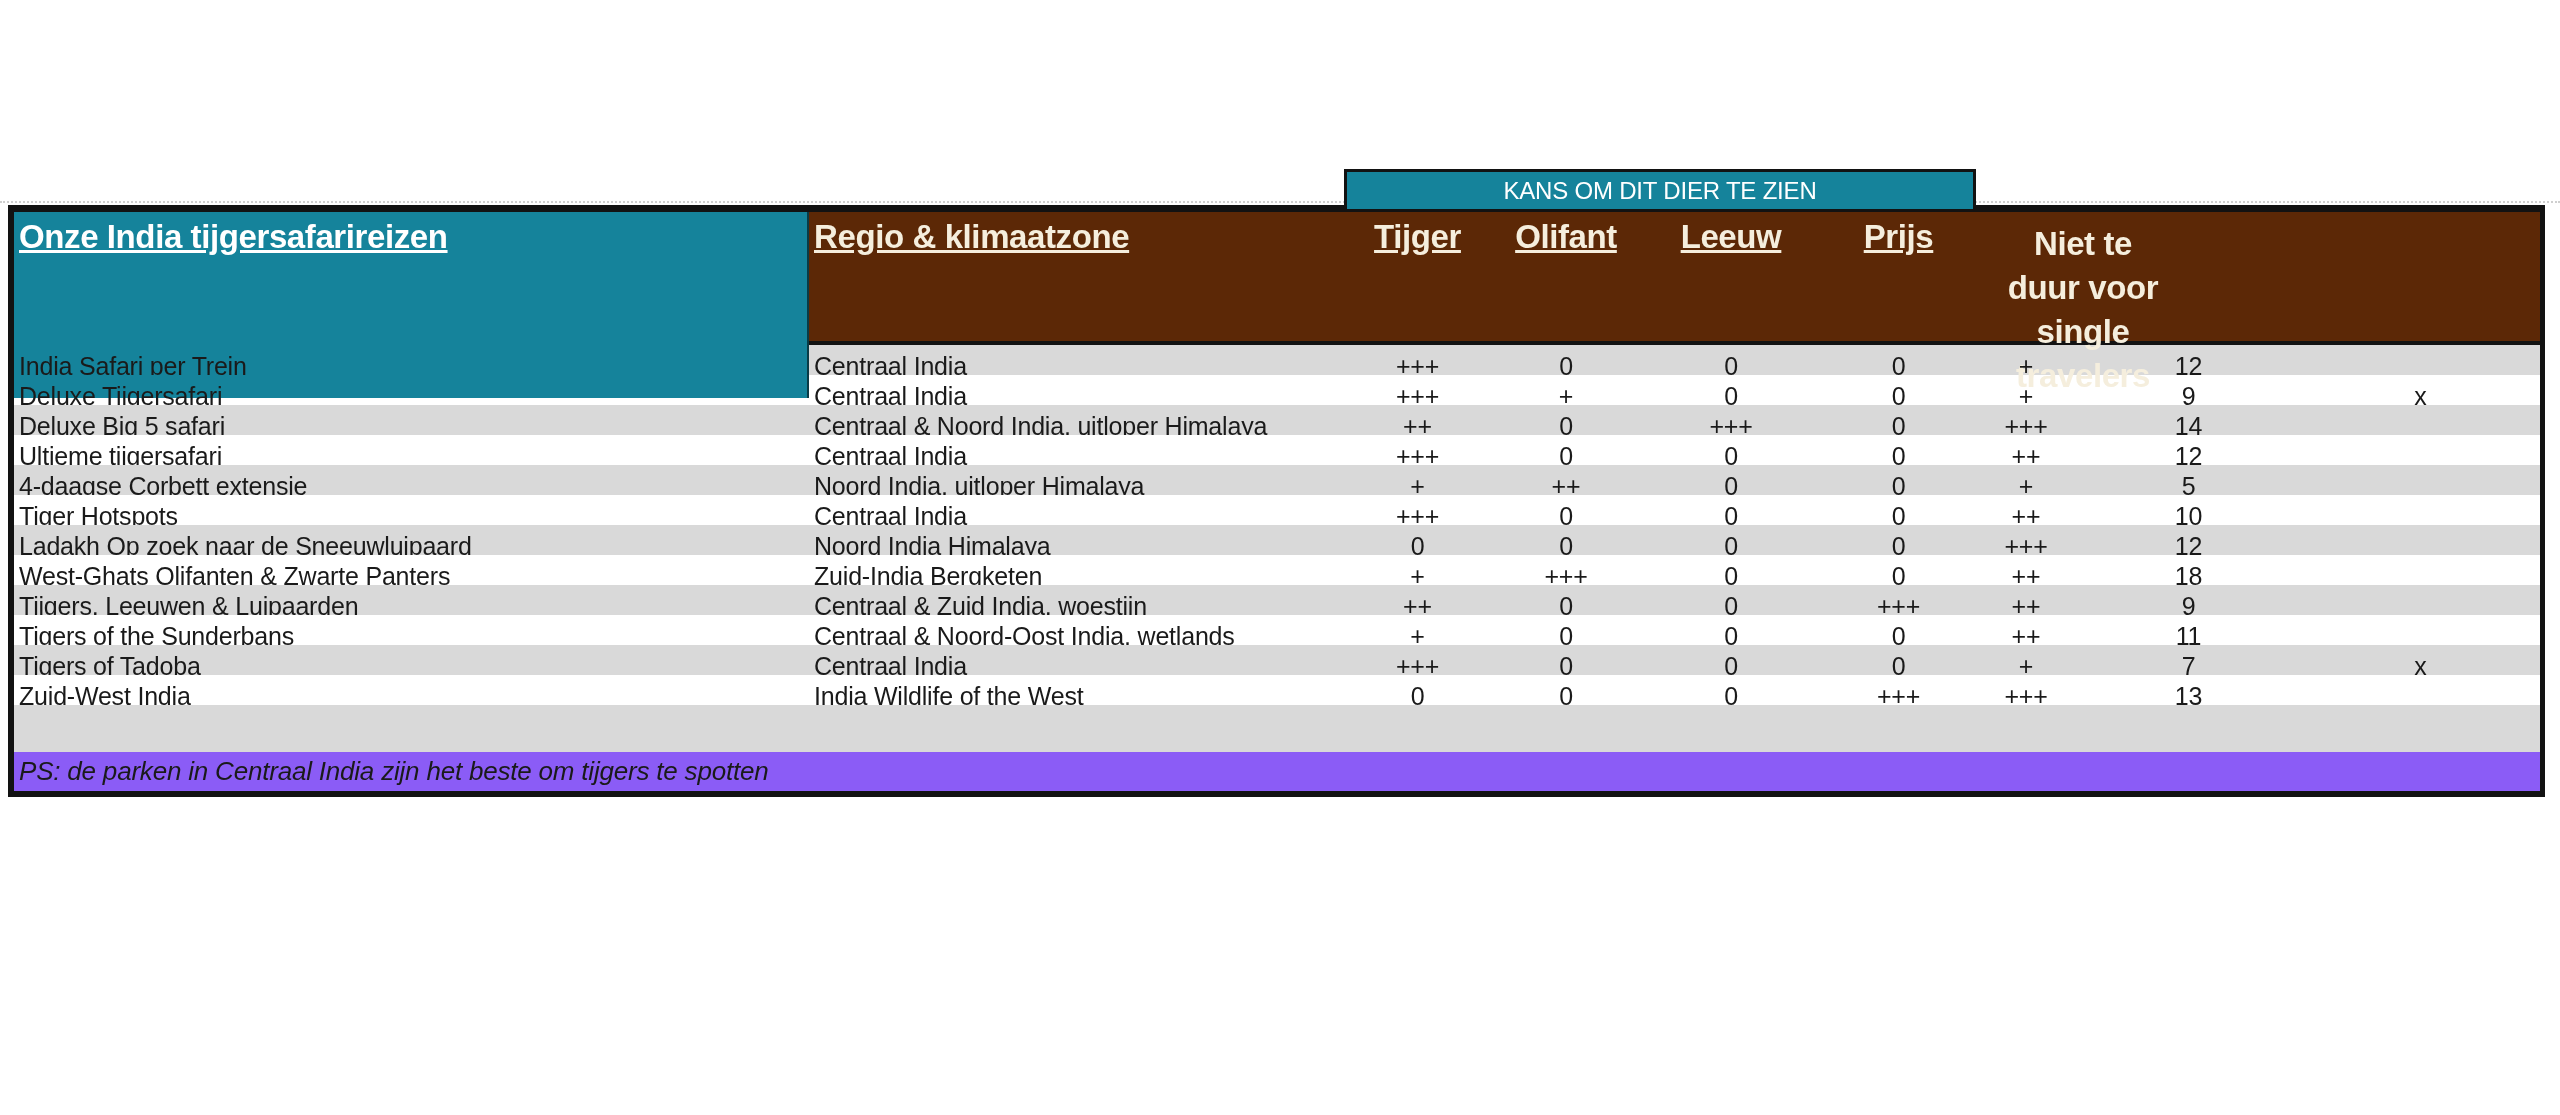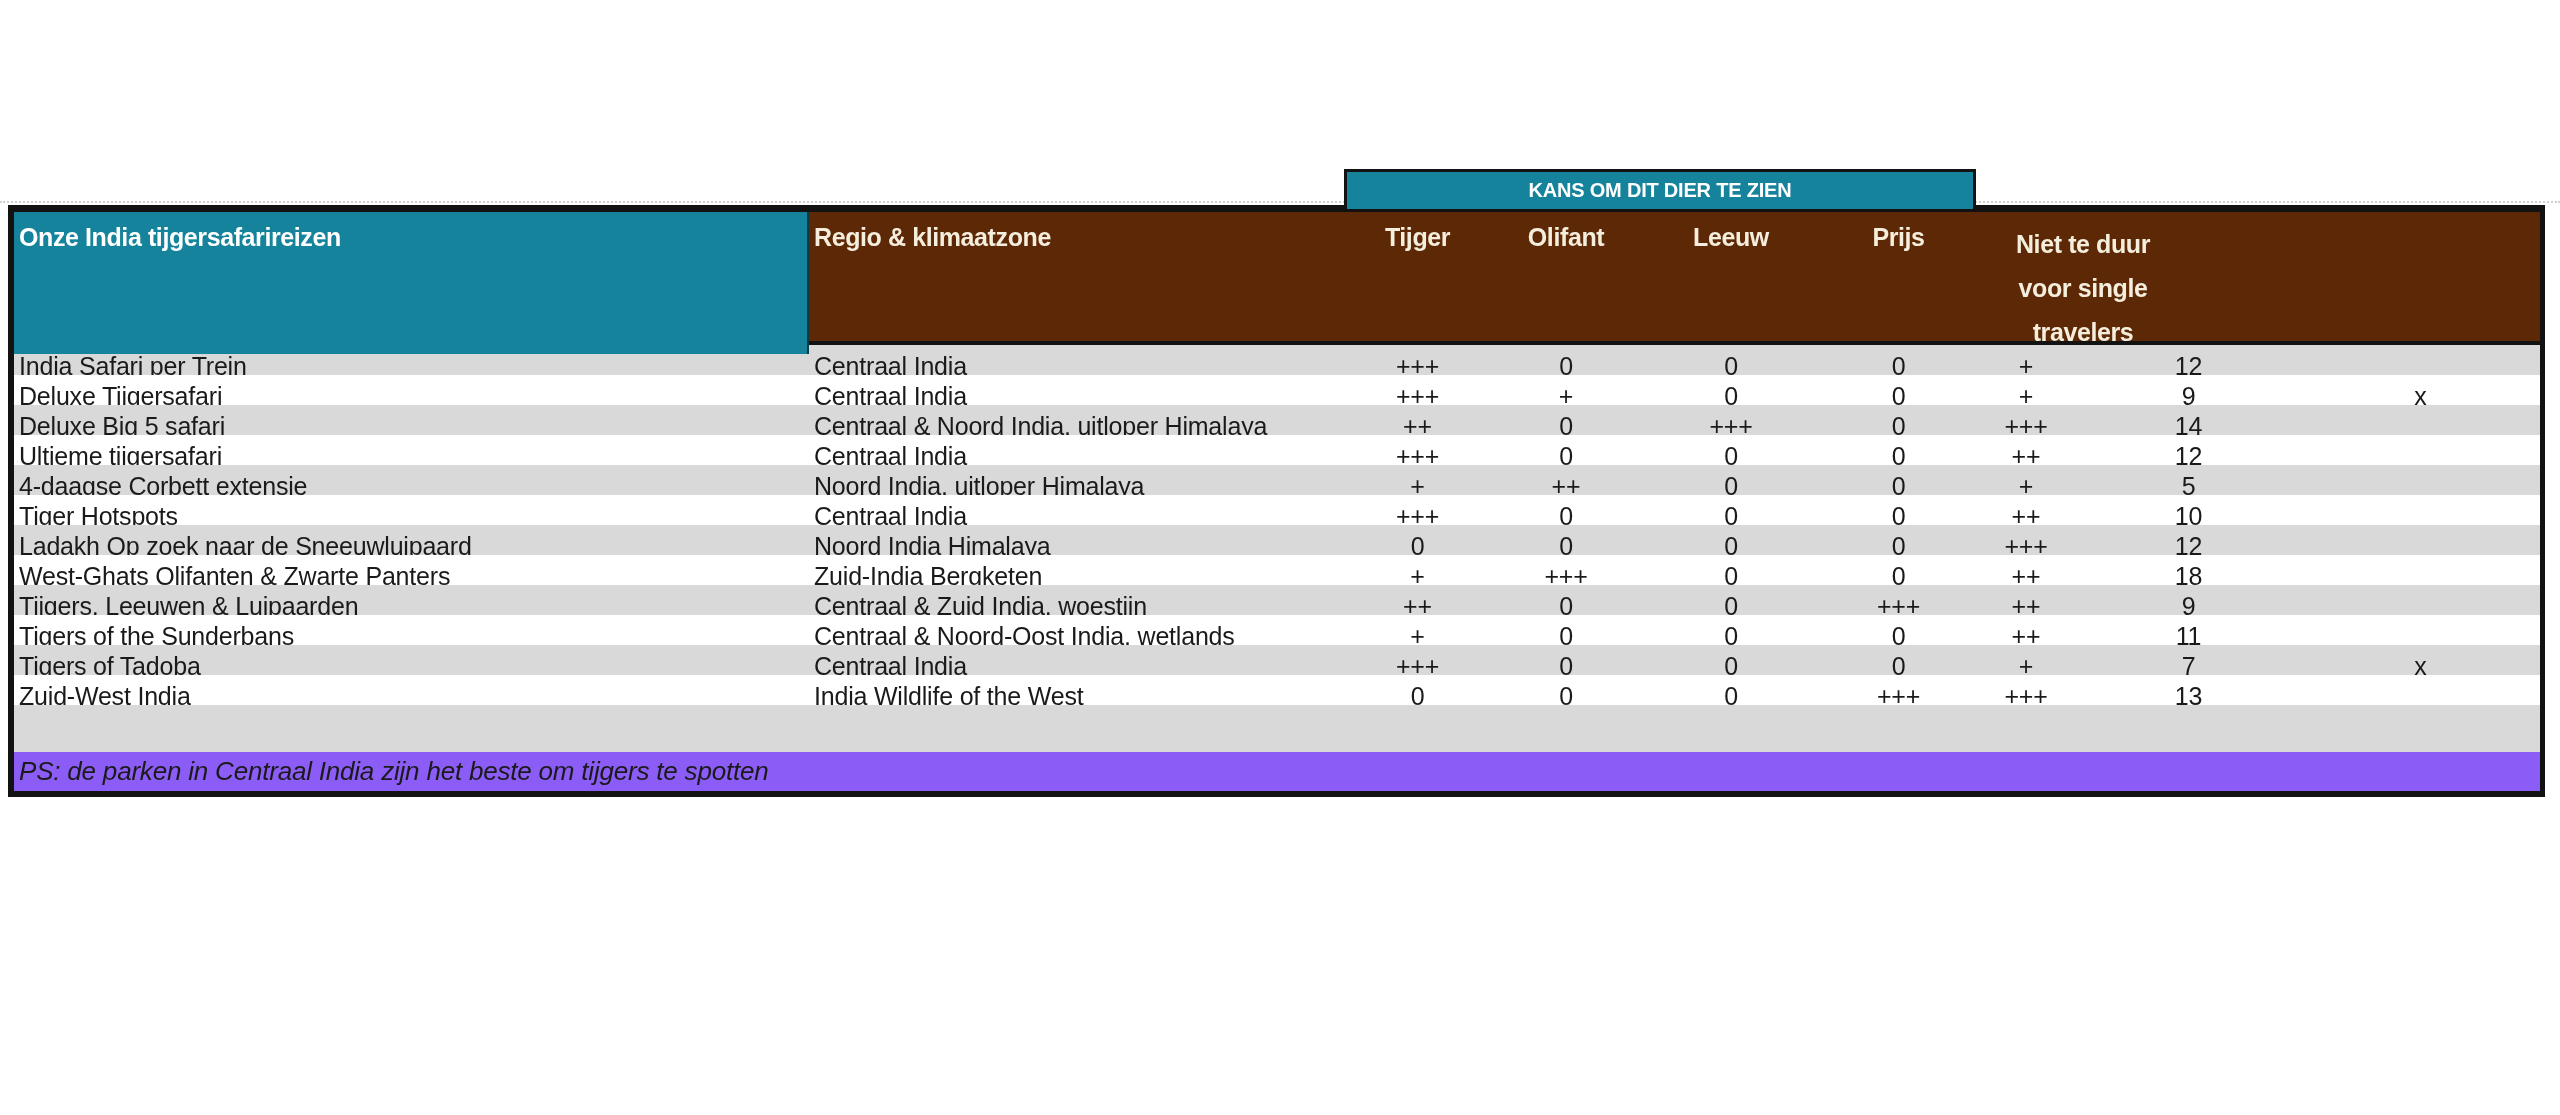--- a/index.html
+++ b/index.html
@@ -10,43 +10,43 @@
   
   .dash-line{position:absolute;left:0;top:201px;width:2560px;border-top:2px dotted #cfcfcf;}
 
   
   .banner{
     position:absolute;left:1344px;top:169px;width:632px;height:43px;box-sizing:border-box;
     background:var(--teal,#15839B);border:3px solid var(--border,#121212);
     display:flex;align-items:center;justify-content:center;z-index:3;
   }
   .banner span{
-    color:#ffffff;font-weight:bold;font-size:20px;letter-spacing:-0.2px;white-space:nowrap;
+    color:#ffffff;font-weight:normal;font-size:24px;letter-spacing:-0.2px;white-space:nowrap;
   }
 
   
   .safari-table{
     position:absolute;left:8px;top:205px;width:2526px;box-sizing:content-box;
     border-style:solid;border-color:var(--border,#121212);
     border-top-width:7px;border-left-width:6px;border-right-width:5px;border-bottom-width:6px;
     background:#ffffff;
   }
   .grid-row{
     display:grid;
     grid-template-columns:795px 535px 147px 150px 180px 155px 100px 225px 239px;
   }
   .header-row{
     background:var(--brown,#5C2806);
     height:129px;box-sizing:content-box;
     border-bottom:4px solid var(--border,#121212);
   }
   .hcell{
     color:var(--header_text,#F5EEDD);
-    font-weight:bold;font-size:25px;letter-spacing:-0.4px;
-    padding-top:10px;line-height:30px;box-sizing:border-box;
+    font-weight:bold;font-size:33px;letter-spacing:-0.4px;
+    padding-top:10px;line-height:30px;box-sizing:border-box;text-decoration:underline;
   }
   .hcell.left{text-align:left;padding-left:5px;}
   .hcell.center{text-align:center;}
   .hcell.col-a{
     background:var(--teal,#15839B);color:#ffffff;
     border-right:2px solid rgba(0,0,0,0.55);
   }
   .hcell.wrap{line-height:44px;padding-left:22px;text-align:center;}
   .hcell.wrap span{display:inline-block;width:170px;}
 

